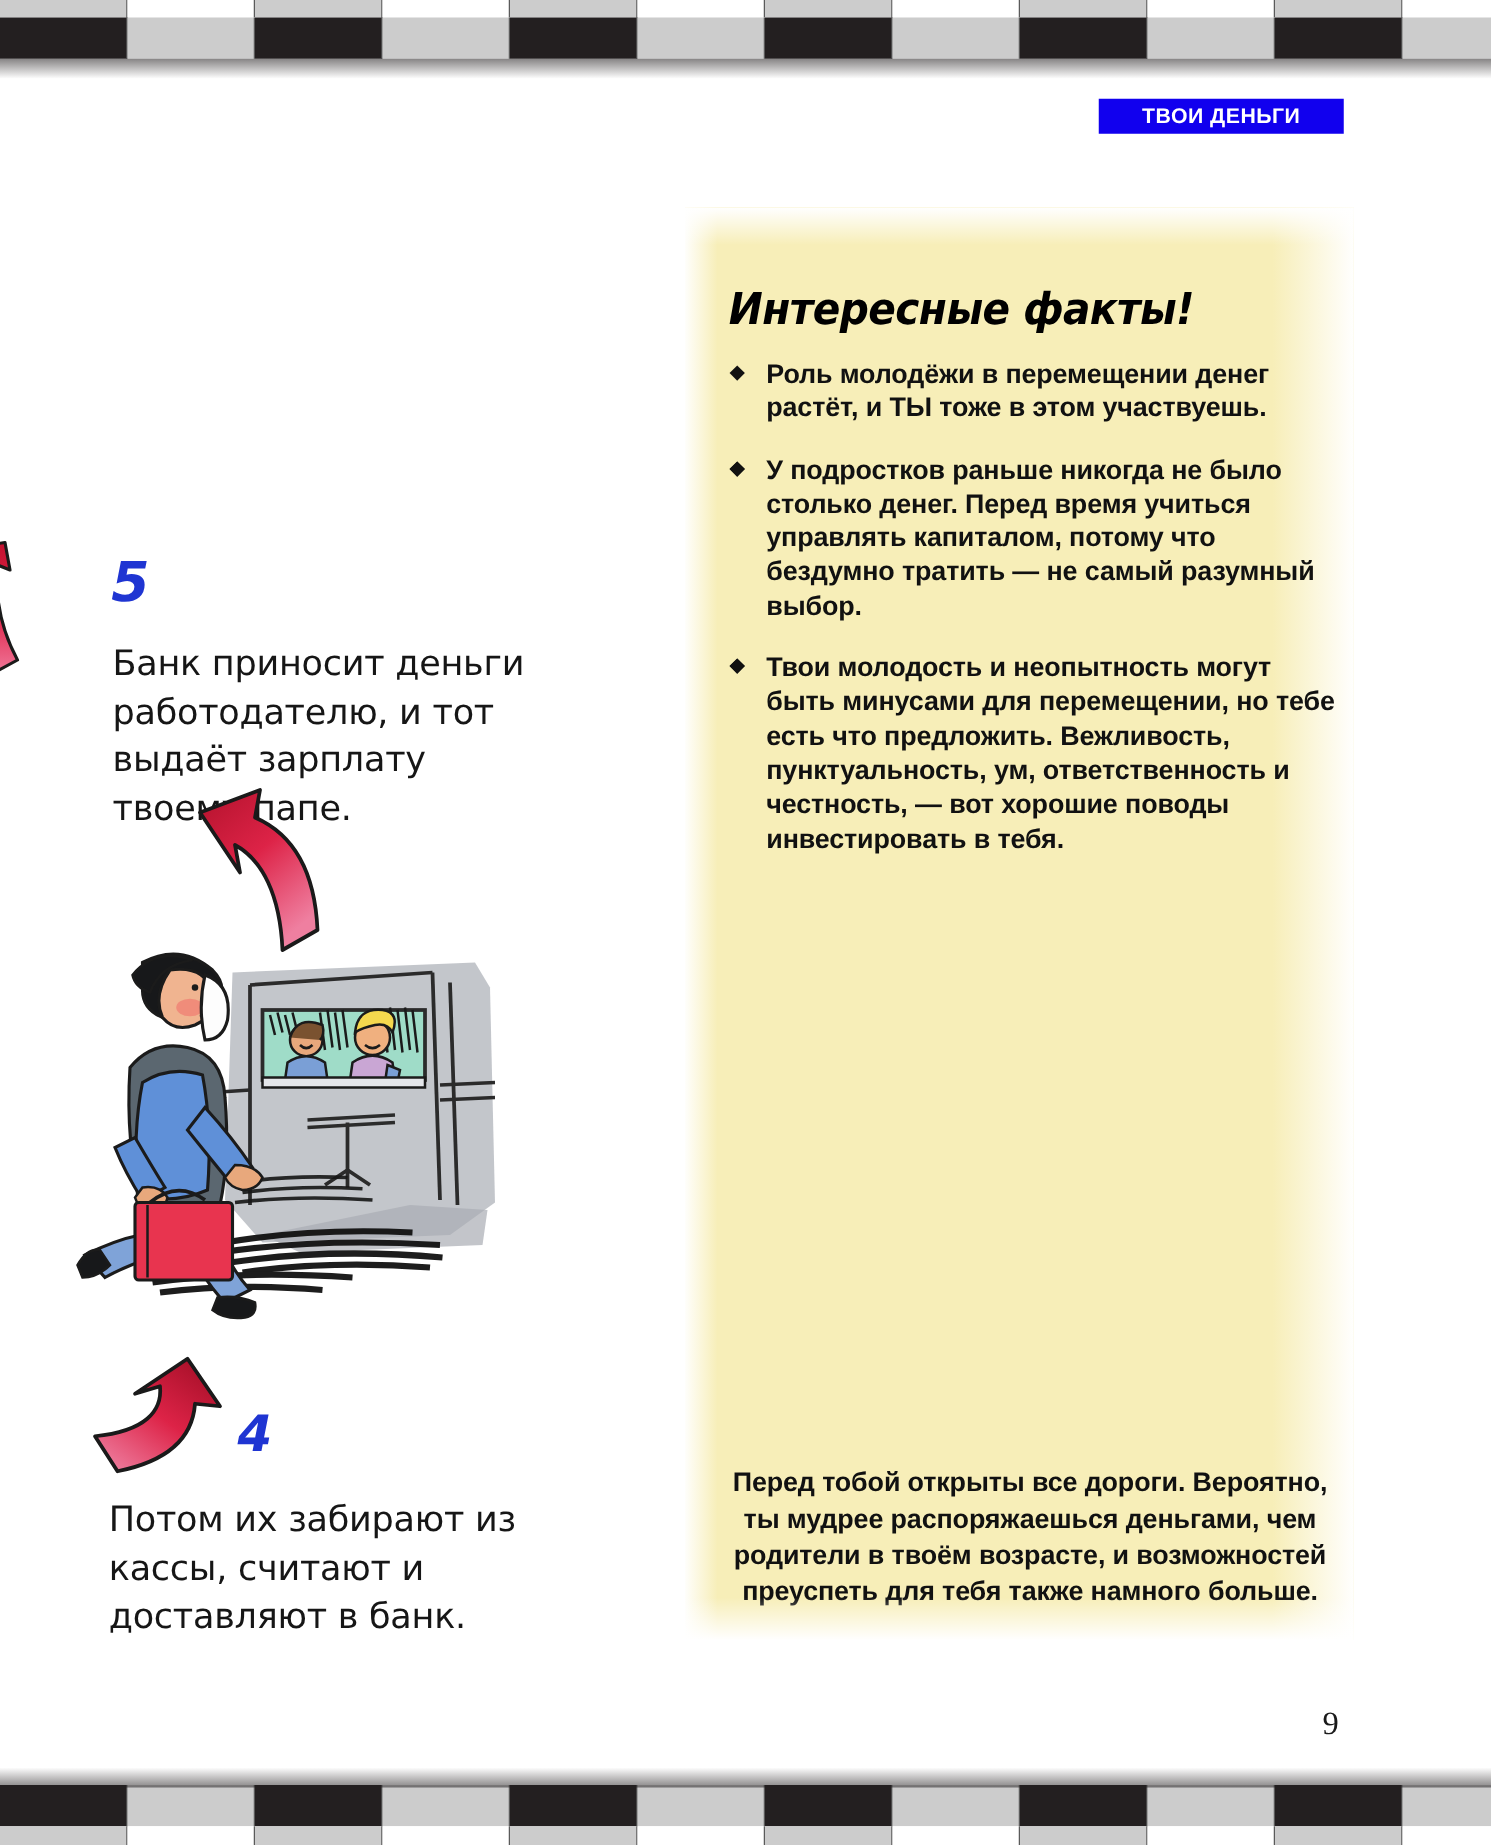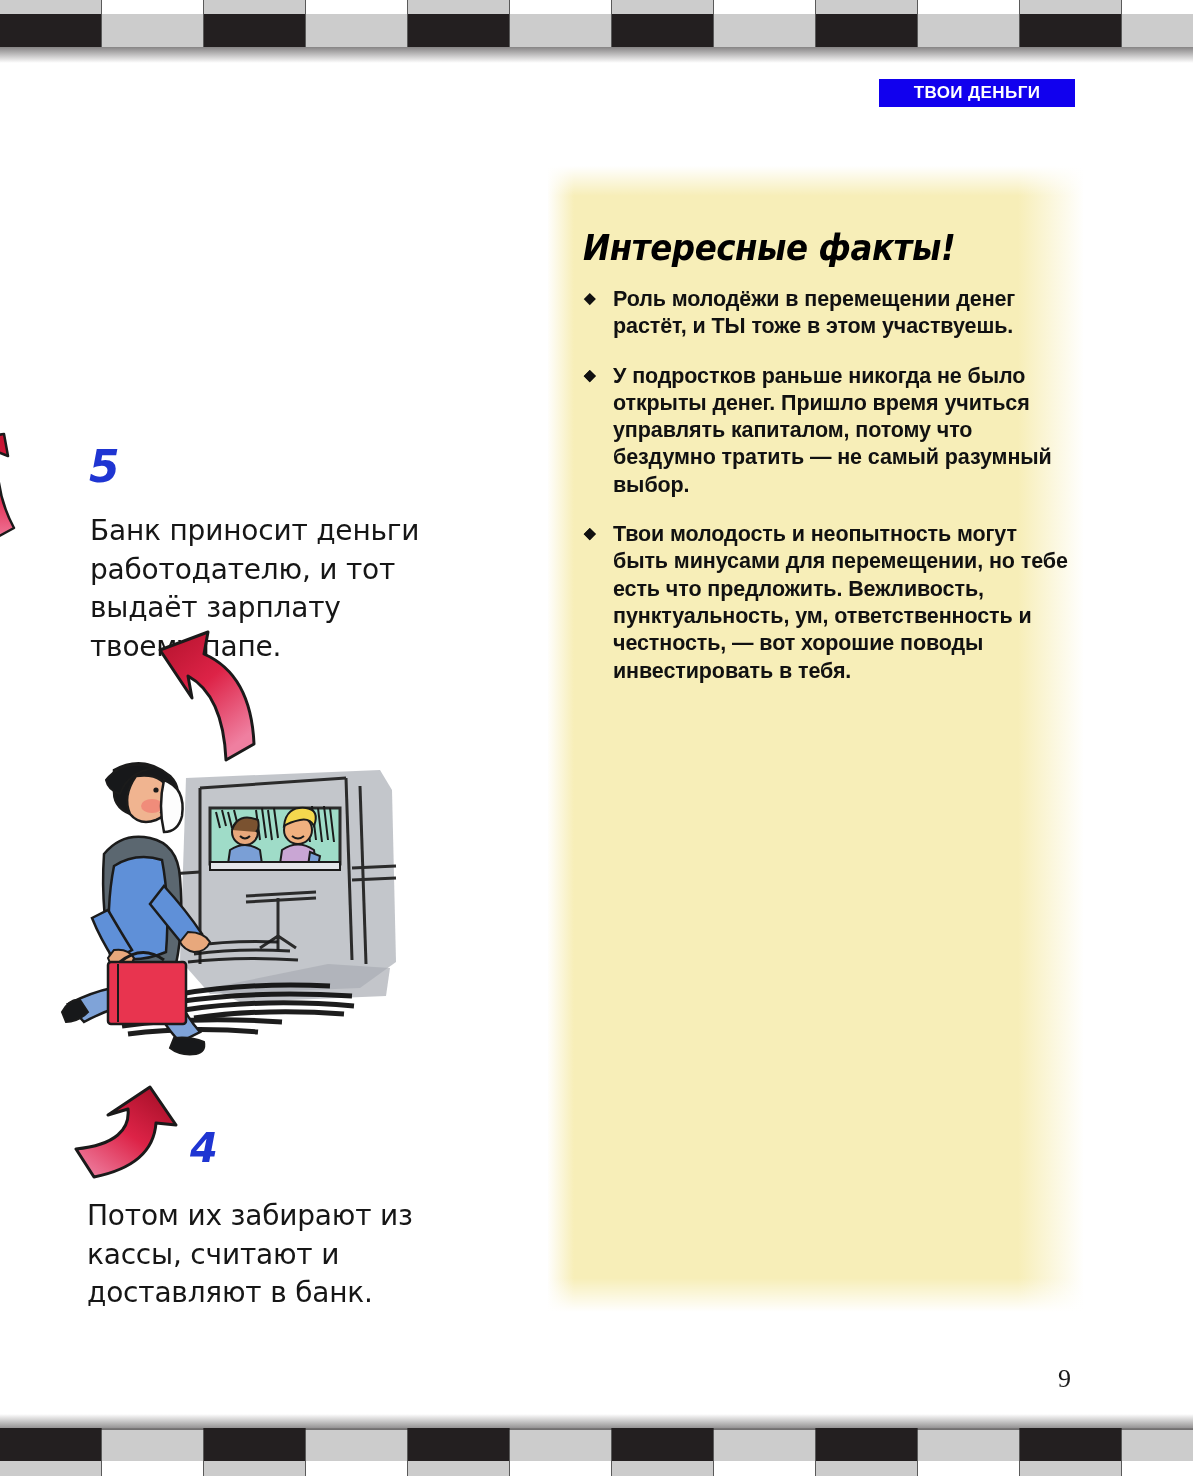--- a/index.html
+++ b/index.html
@@ -402,31 +402,32 @@
     <ul class="facts">
       <li class="fact">
         <span class="bullet">◆</span>
         <span>Роль молодёжи в перемещении денег растёт, и ТЫ тоже в этом участвуешь.</span>
       </li>
       <li class="fact">
         <span class="bullet">◆</span>
       </li>
       <li class="fact">
         <span class="bullet">◆</span>
-        <span>У подростков раньше никогда не было открыты денег. Пришло время учиться управлять капиталом, потому что бездумно тратить — не самый разумный выбор.</span>
+        <span>У подростков раньше никогда не было столько денег. Перед время учиться управлять капиталом, потому что бездумно тратить — не самый разумный выбор.</span>
       </li>
       <li class="fact">
         <span class="bullet">◆</span>
       </li>
       <li class="fact">
         <span class="bullet">◆</span>
         <span>Твои молодость и неопытность могут быть минусами для перемещении, но тебе есть что предложить. Вежливость, пунктуальность, ум, ответственность и честность, — вот хорошие поводы инвестировать в тебя.</span>
       </li>
     </ul>
 
+    <div class="closing">Перед тобой открыты все дороги. Вероятно, ты мудрее распоряжаешься деньгами, чем родители в твоём возрасте, и возможностей преуспеть для тебя также намного больше.</div>
   </div>
 </div>
 
 <div class="page-number">9</div>
 
 <div class="checker checker-bottom">
   <div class="checker-fade"></div>
   <div class="checker-row row-b">
     <div class="cell dark rule"></div>
       <div class="cell light rule"></div>

